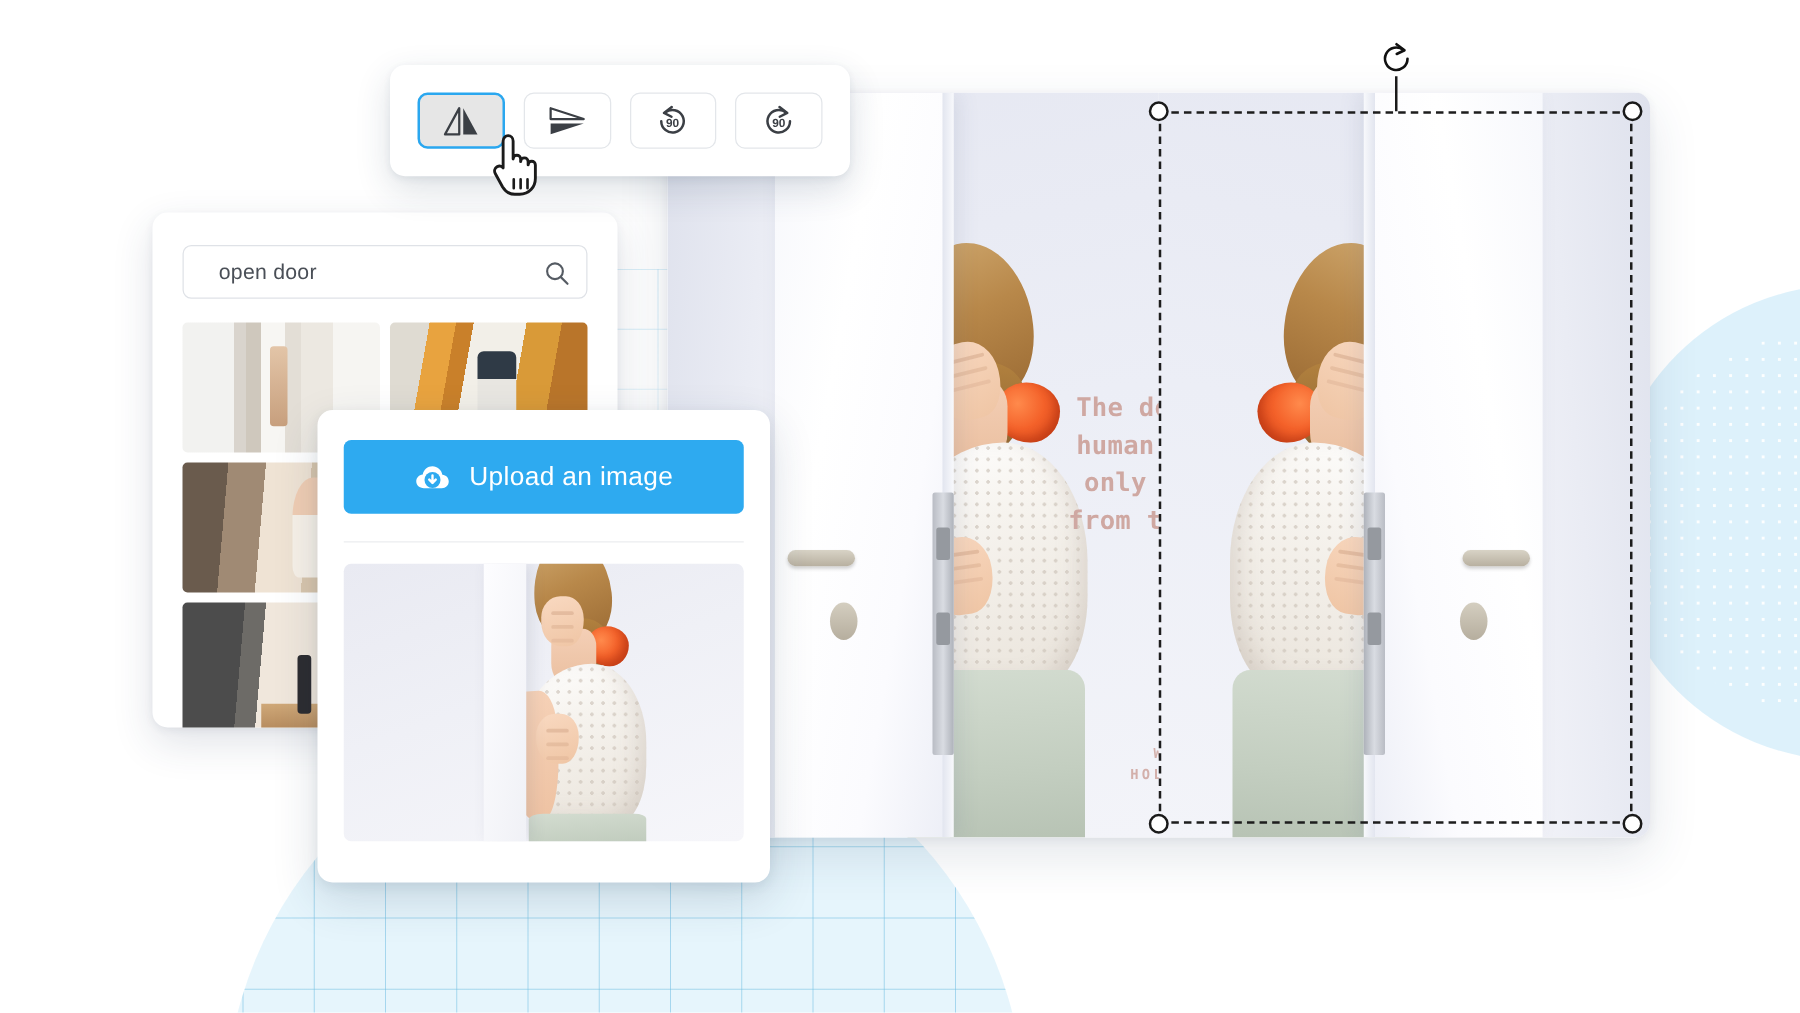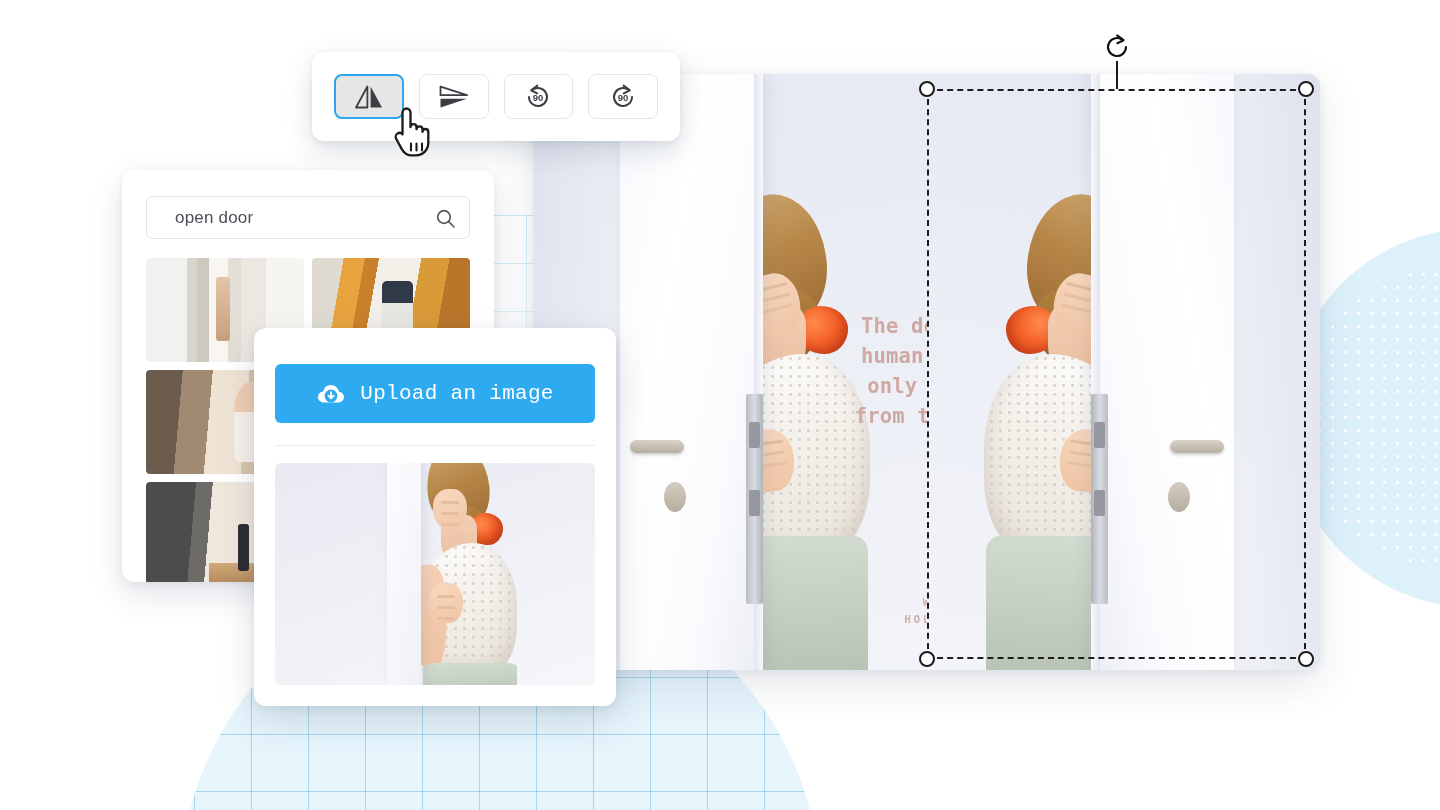--- a/index.html
+++ b/index.html
@@ -291,22 +291,21 @@
                 background: linear-gradient(180deg,#cfa878,#b2875a); }
   .t5 { background: linear-gradient(100deg,#ece9e3 0 35%, #d8d2c8 35% 48%, #f3f1ec 48% 100%); }
 
   
   #upload-panel {
     position:absolute; left:254px; top:328px;
     width:362px; height:378px;
     background:#ffffff; border-radius:12px;
     box-shadow: 0 14px 36px rgba(40,60,90,.16), 0 3px 9px rgba(40,60,90,.08);
     z-index:50;
-    padding:36px 21px;
-    font-family:Liberation Mono, monospace;
+    padding:24px 21px;
   }
   .upload-btn {
     width:320px; height:59px;
     background:#2eaaf0; border-radius:6px;
     display:flex; align-items:center; justify-content:center; gap:14px;
     cursor:pointer;
   }
   .upload-label {
     color:#ffffff; font-size:21px; letter-spacing:.3px;
   }

